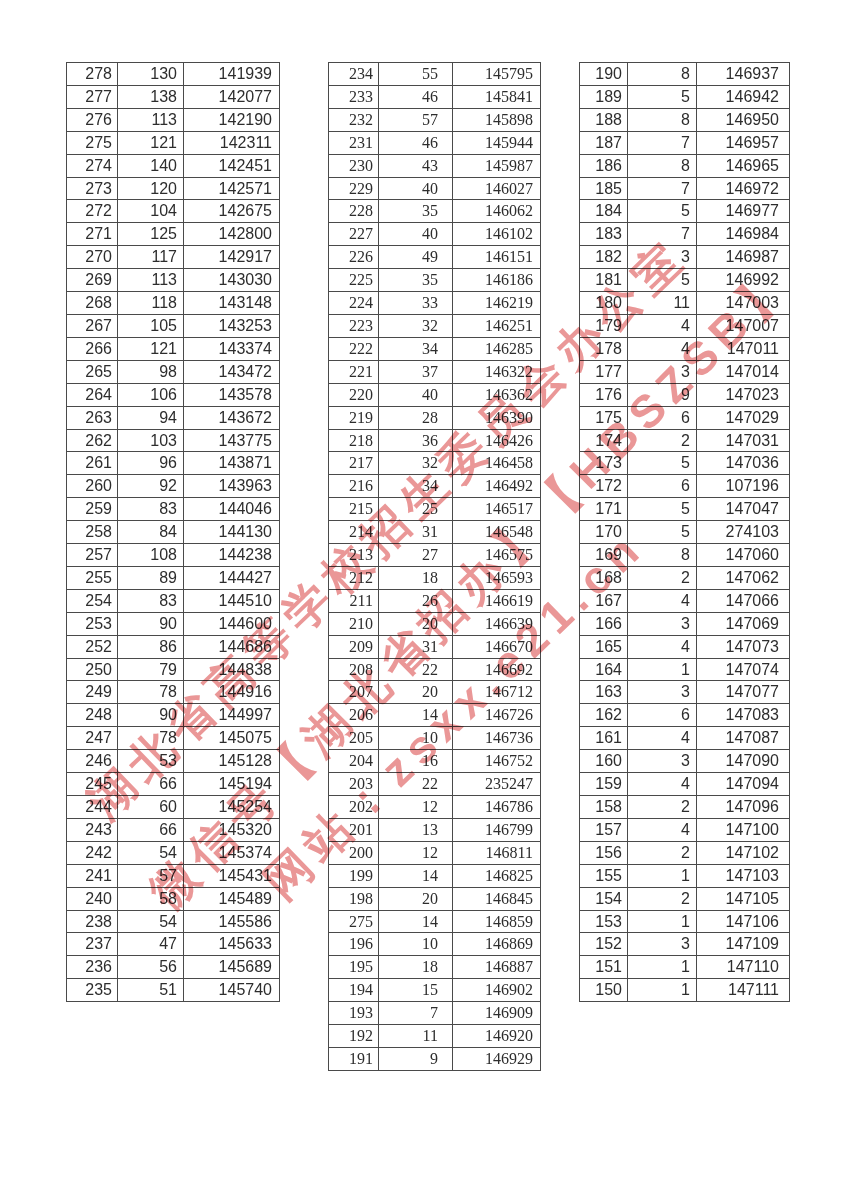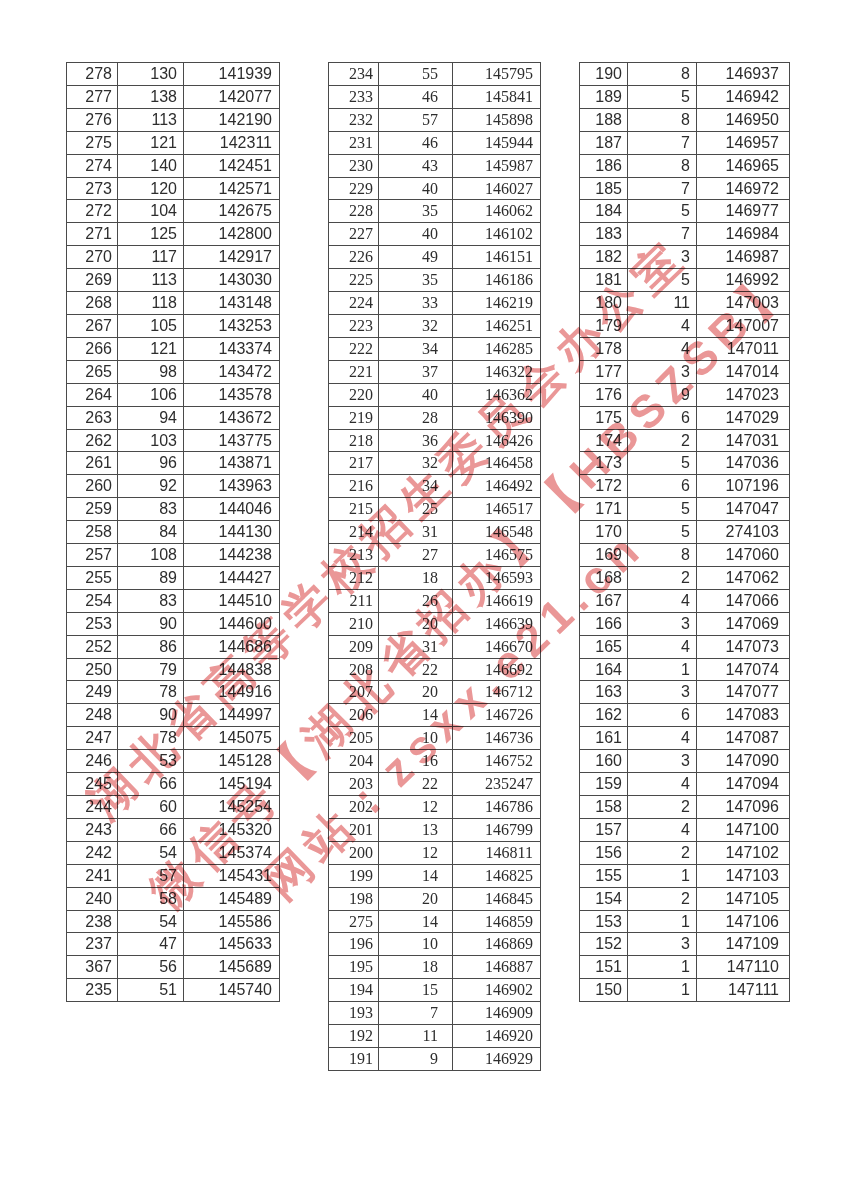--- a/index.html
+++ b/index.html
@@ -255,21 +255,21 @@
           <td class="c1">238</td>
           <td class="c2">54</td>
           <td class="c3">145586</td>
         </tr>
         <tr>
           <td class="c1">237</td>
           <td class="c2">47</td>
           <td class="c3">145633</td>
         </tr>
         <tr>
-          <td class="c1">367</td>
+          <td class="c1">236</td>
           <td class="c2">56</td>
           <td class="c3">145689</td>
         </tr>
         <tr>
           <td class="c1">235</td>
           <td class="c2">51</td>
           <td class="c3">145740</td>
         </tr>
       </tbody>
   </table>

